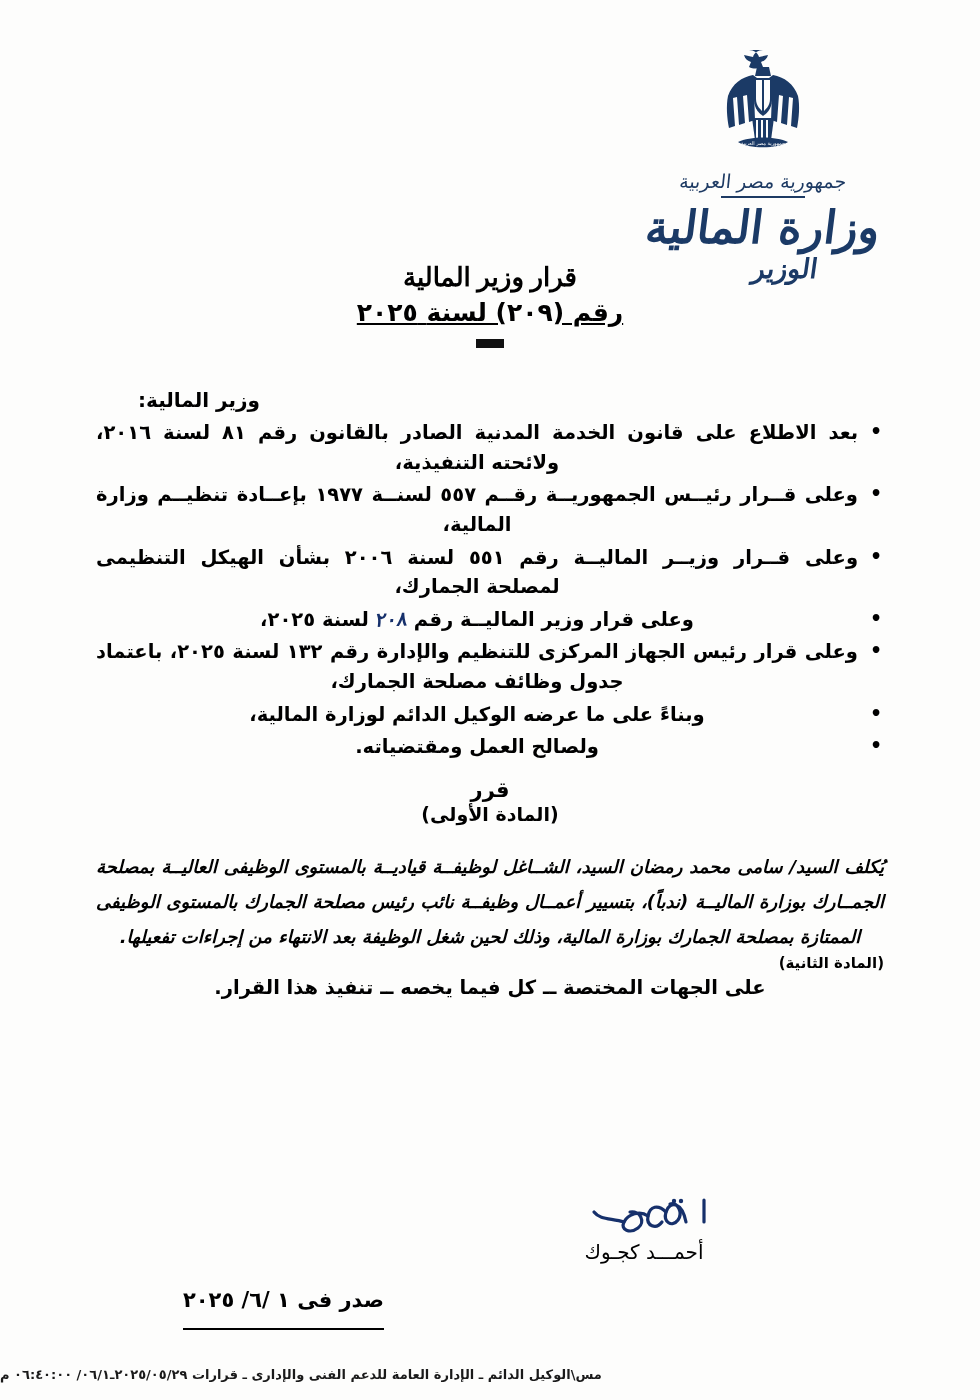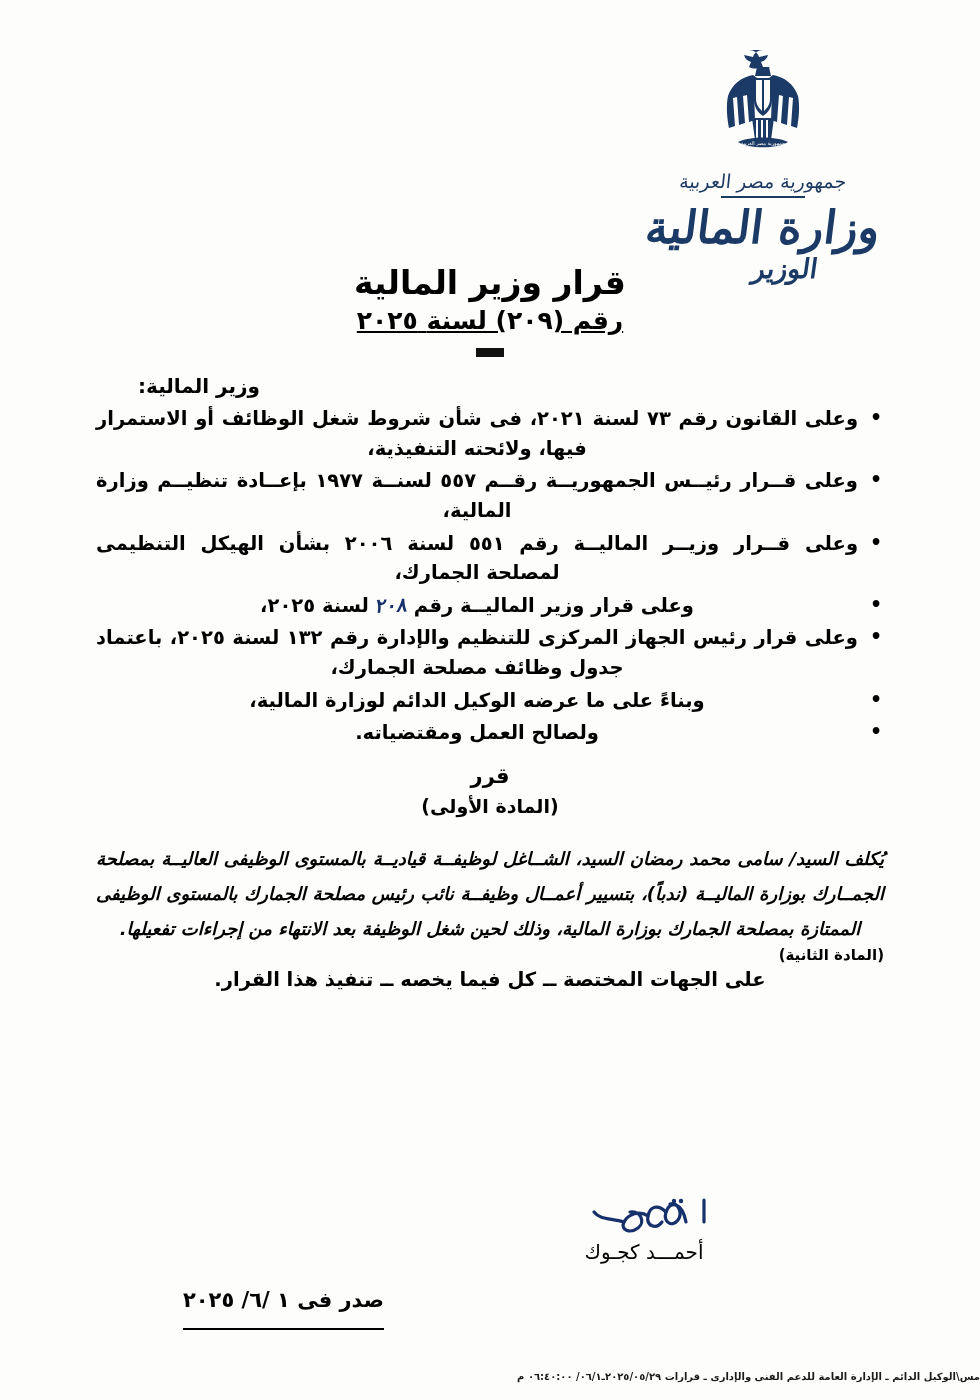--- a/index.html
+++ b/index.html
@@ -68,24 +68,25 @@
   
   .doc-title-block {
     position: absolute;
     top: 262px;
     left: 0;
     right: 0;
     text-align: center;
     direction: rtl;
   }
   .doc-title {
-    font-size: 33px;
+    font-size: 26px;
     font-weight: 700;
     letter-spacing: -0.5px;
     line-height: 1.25;
+    font-family: Liberation Serif, serif;
   }
   .doc-number {
     font-size: 25px;
     font-weight: 700;
     line-height: 1.3;
     margin-top: 2px;
     text-decoration: underline;
   }
   .num-paren {
     display: inline-block;
@@ -94,21 +95,21 @@
   .title-dash {
     width: 28px;
     height: 9px;
     background: #111;
     margin: 10px auto 0 auto;
   }
 
   
   .body-wrap {
     position: absolute;
-    top: 374px;
+    top: 388px;
     right: 96px;
     left: 96px;
     direction: rtl;
     text-align: right;
   }
   .addressee {
     font-size: 20px;
     font-weight: 700;
     letter-spacing: -0.6px;
     margin-bottom: 6px;
@@ -152,21 +153,21 @@
     text-align: center;
     font-size: 21px;
     font-weight: 700;
     margin-top: 16px;
     direction: rtl;
   }
   .article-head {
     text-align: center;
     font-size: 19px;
     font-weight: 700;
-    margin-top: 7px;
+    margin-top: 1px;
     direction: rtl;
   }
   .article-body {
     font-size: 18px;
     font-weight: 700;
     line-height: 1.95;
     text-align: justify;
     text-align-last: center;
     direction: rtl;
     margin-top: 24px;
@@ -223,23 +224,23 @@
     padding-bottom: 16px;
     white-space: nowrap;
   }
 
   
   .footer-trace {
     position: absolute;
     bottom: 18px;
     right: 0;
     left: 0;
-    text-align: right;
-    direction: rtl;
-    font-size: 10px;
+    text-align: left;
+    direction: rtl;
+    font-size: 13px;
     font-weight: 700;
     color: #1a1a1a;
     letter-spacing: -0.2px;
   }
 </style>
 </head>
 <body>
 
 <div class="page">
 
@@ -286,21 +287,21 @@
       <span>٢٠٢٥</span>
     </div>
     <div class="title-dash"></div>
   </div>
 
   <div class="body-wrap">
 
     <div class="addressee">وزير المالية:</div>
 
     <ul class="preamble">
-      <li>وعلى القانون رقم ٧٣ لسنة ٢٠٢١، فى شأن شروط شغل الوظائف أو الاستمرار فيها، ولائحته التنفيذية،</li>
+      <li>بعد الاطلاع على قانون الخدمة المدنية الصادر بالقانون رقم ٨١ لسنة ٢٠١٦، ولائحته التنفيذية،</li>
       <li>وعلى قــرار رئيــس الجمهوريــة رقــم ٥٥٧ لسنــة ١٩٧٧ بإعــادة تنظيــم وزارة المالية،</li>
       <li>وعلى قــرار وزيــر الماليــة رقم ٥٥١ لسنة ٢٠٠٦ بشأن الهيكل التنظيمى لمصلحة الجمارك،</li>
       <li>وعلى قرار وزير الماليــة رقم <span class="ink-correction">٢٠٨</span> لسنة ٢٠٢٥،</li>
       <li>وعلى قرار رئيس الجهاز المركزى للتنظيم والإدارة رقم ١٣٢ لسنة ٢٠٢٥، باعتماد جدول وظائف مصلحة الجمارك،</li>
       <li>وبناءً على ما عرضه الوكيل الدائم لوزارة المالية،</li>
       <li>ولصالح العمل ومقتضياته.</li>
     </ul>
 
     <div class="qarrar">قرر</div>
 

